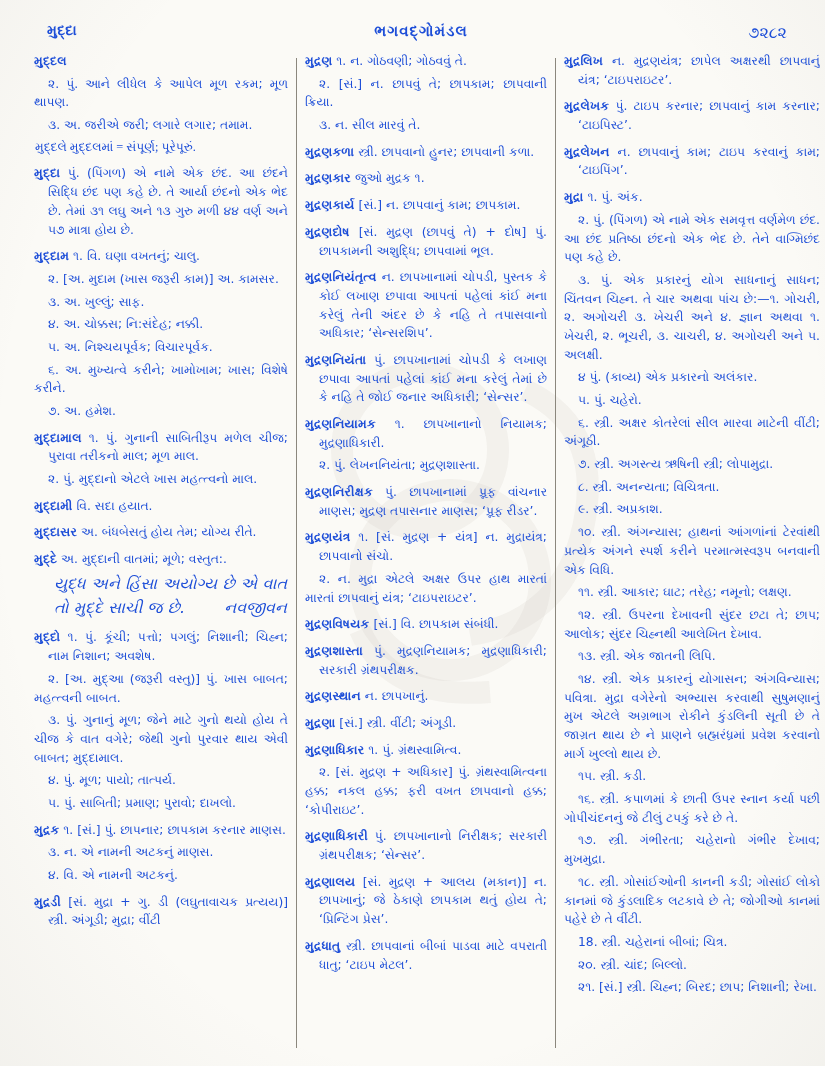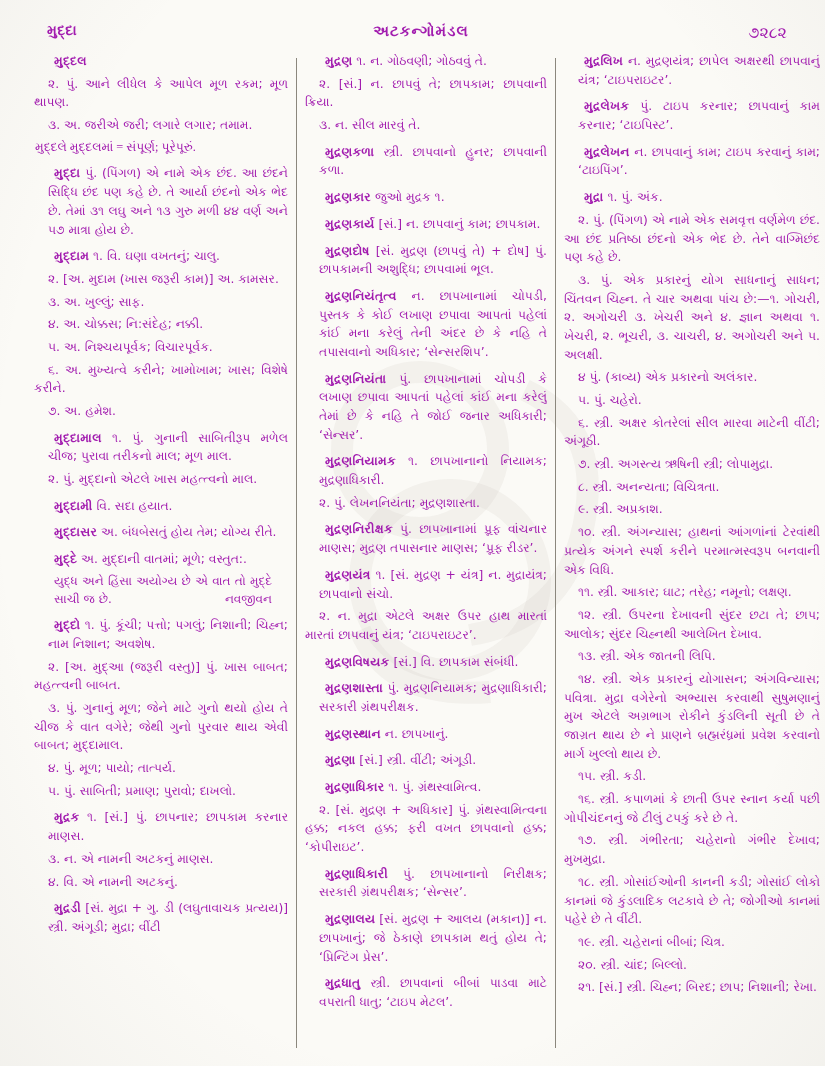--- a/index.html
+++ b/index.html
@@ -3,21 +3,21 @@
 <meta charset="utf-8">
 <style>
   html,body { margin:0; padding:0; background:#e8e6e0; }
   .page {
     position:relative;
     width:825px; height:1066px;
     margin:0 auto;
     background:#fbfaf6;
     overflow:hidden;
     font-family:"DejaVu Sans","Liberation Sans",sans-serif;
-    color:#a21caf;
+    color:#1d4ed8;
   }
   
   .page::after{
     content:""; position:absolute; inset:0; pointer-events:none;
     background:radial-gradient(ellipse at 50% 45%, rgba(255,255,255,0) 70%, rgba(90,85,70,0.05) 100%);
   }
   .watermark{
     position:absolute; left:300px; top:330px; width:340px; height:400px;
     opacity:0.55; pointer-events:none; z-index:0;
   }
@@ -36,43 +36,43 @@
     display:flex; z-index:1;
   }
   .column{ overflow:hidden; height:100%; font-size:12.3px; line-height:1.52; text-align:justify; }
   .col-0{ width:254px; }
   .col-1{ width:242px; }
   .col-2{ width:256px; }
   .divider{ width:0; border-left:1px solid #8b877d; margin:6px 8px 10px 8px; }
   .entry{ margin:0 0 8px 0; }
   .entry p{ margin:0; }
   p.lead{ padding-left:14px; text-indent:-14px; }
-  .headword{ font-weight:bold; letter-spacing:0.25px;margin-left:20px; }
+  .headword{ font-weight:bold; letter-spacing:0.25px; }
   p.sense{ margin-top:4px; text-indent:14px; }
   p.note{ margin:3px 0 0 1px;font-family:Liberation Serif, serif; }
-  p.quote{ margin:3px 16px 0 20px; font-size:12px; }
+  p.quote{ margin:3px 1px 0 20px; font-size:16px;font-style:italic; }
   .quote-src{ float:right; padding-left:8px; }
 </style>
 </head>
 <body>
 
 <div class="page">
 
   <svg class="watermark" viewBox="0 0 340 400" aria-hidden="true">
     <g fill="none" stroke="#a49d8e" stroke-opacity="0.18" stroke-width="22">
       <circle cx="120" cy="120" r="78"></circle>
       <circle cx="150" cy="250" r="90"></circle>
       <path d="M225 60 q85 40 55 150 q-22 80 -110 95"></path>
       <path d="M60 300 q30 70 130 62"></path>
     </g>
   </svg>
 
   <div class="hdr">
     <span class="kw">મુદ્દા</span>
-    <span class="title">અટકન્ગોમંડલ</span>
+    <span class="title">ભગવદ્ગોમંડલ</span>
     <span class="pno">૭૨૮૨</span>
   </div>
 
   <div class="columns">
     <div class="column col-0">
         <div class="entry">
           <p class="lead"><span class="headword">મુદ્દલ</span></p>
           <p class="sense">૨. પું. આને લીધેલ કે આપેલ મૂળ રકમ; મૂળ થાપણ.</p>
           <p class="sense">૩. અ. જરીએ જરી; લગારે લગાર; તમામ.</p>
           <p class="note">મુદ્દલે મુદ્દલમાં = સંપૂર્ણ; પૂરેપૂરું.</p>
@@ -204,20 +204,20 @@
           <p class="sense">૯. સ્ત્રી. અપ્રકાશ.</p>
           <p class="sense">૧૦. સ્ત્રી. અંગન્યાસ; હાથનાં આંગળાંનાં ટેરવાંથી પ્રત્યેક અંગને સ્પર્શ કરીને પરમાત્મસ્વરૂપ બનવાની એક વિધિ.</p>
           <p class="sense">૧૧. સ્ત્રી. આકાર; ઘાટ; તરેહ; નમૂનો; લક્ષણ.</p>
           <p class="sense">૧૨. સ્ત્રી. ઉપરના દેખાવની સુંદર છટા તે; છાપ; આલોક; સુંદર ચિહ્નથી આલેખિત દેખાવ.</p>
           <p class="sense">૧૩. સ્ત્રી. એક જાતની લિપિ.</p>
           <p class="sense">૧૪. સ્ત્રી. એક પ્રકારનું યોગાસન; અંગવિન્યાસ; પવિત્રા. મુદ્રા વગેરેનો અભ્યાસ કરવાથી સુષુમણાનું મુખ એટલે અગ્રભાગ રોકીને કુંડલિની સૂતી છે તે જાગ્રત થાય છે ને પ્રાણને બ્રહ્મરંધ્રમાં પ્રવેશ કરવાનો માર્ગ ખુલ્લો થાય છે.</p>
           <p class="sense">૧૫. સ્ત્રી. કડી.</p>
           <p class="sense">૧૬. સ્ત્રી. કપાળમાં કે છાતી ઉપર સ્નાન કર્યા પછી ગોપીચંદનનું જે ટીલું ટપકું કરે છે તે.</p>
           <p class="sense">૧૭. સ્ત્રી. ગંભીરતા; ચહેરાનો ગંભીર દેખાવ; મુખમુદ્રા.</p>
           <p class="sense">૧૮. સ્ત્રી. ગોસાંઈઓની કાનની કડી; ગોસાંઈ લોકો કાનમાં જે કુંડલાદિક લટકાવે છે તે; જોગીઓ કાનમાં પહેરે છે તે વીંટી.</p>
-          <p class="sense">૧૯. સ્ત્રી. ચહેરાનાં બીબાં; ચિત્ર.</p>
+          <p class="sense">18. સ્ત્રી. ચહેરાનાં બીબાં; ચિત્ર.</p>
           <p class="sense">૨૦. સ્ત્રી. ચાંદ; બિલ્લો.</p>
           <p class="sense">૨૧. [સં.] સ્ત્રી. ચિહ્ન; બિરદ; છાપ; નિશાની; રેખા.</p>
         </div>
       </div>
   </div>
 
 </div>
 
 </body></html>

